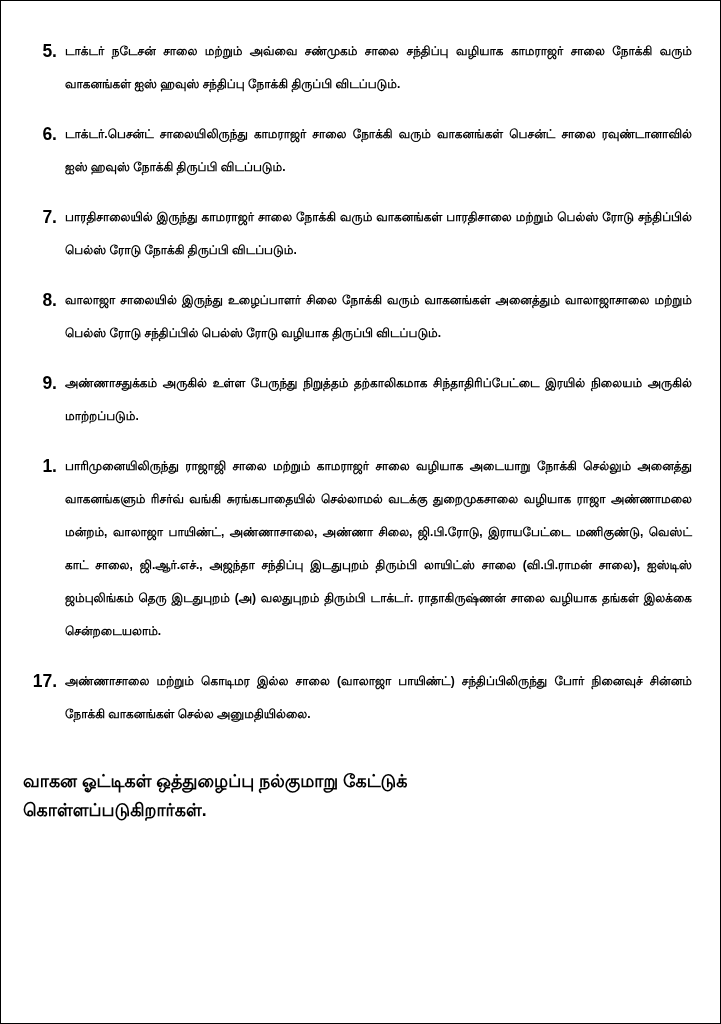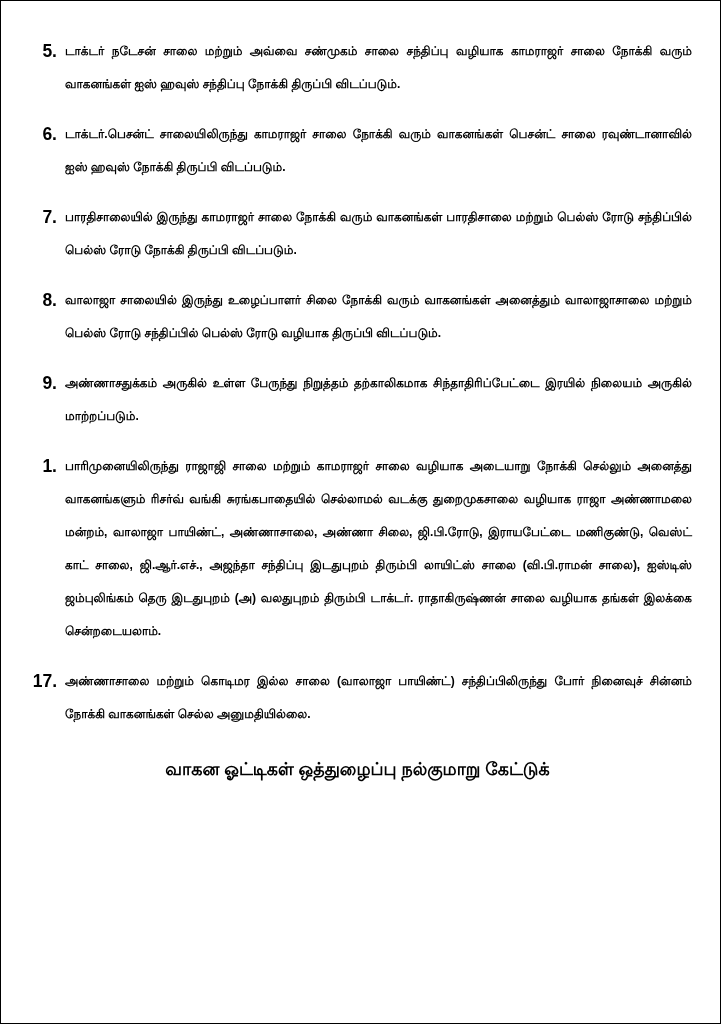--- a/index.html
+++ b/index.html
@@ -45,22 +45,21 @@
   .body-text {
     flex: 1 1 auto;
     font-size: 12px;
     line-height: 33px;
     text-align: justify;
     text-justify: inter-word;
     font-weight: 600;
     word-spacing: 0px;
   }
   .footer {
-    margin-top: 24px;
-    text-align: center;
+    margin-top: 36px;
     font-size: 17.5px;
     line-height: 29px;
     font-weight: 700;
   }
   .footer-line {
     display: block;
   }
 </style>
 </head>
 <body>
@@ -100,14 +99,15 @@
 
     <li class="item">
       <span class="marker">17.</span>
       <span class="body-text">அண்ணாசாலை மற்றும் கொடிமர இல்ல சாலை (வாலாஜா பாயிண்ட்) சந்திப்பிலிருந்து போர் நினைவுச் சின்னம் நோக்கி வாகனங்கள் செல்ல அனுமதியில்லை.</span>
     </li>
 
   </ol>
 
   <div class="footer">
     <span class="footer-line">வாகன ஓட்டிகள் ஒத்துழைப்பு நல்குமாறு கேட்டுக்</span>
+    <span class="footer-line">கொள்ளப்படுகிறார்கள்.</span>
   </div>
 </div>
 
 </body></html>

